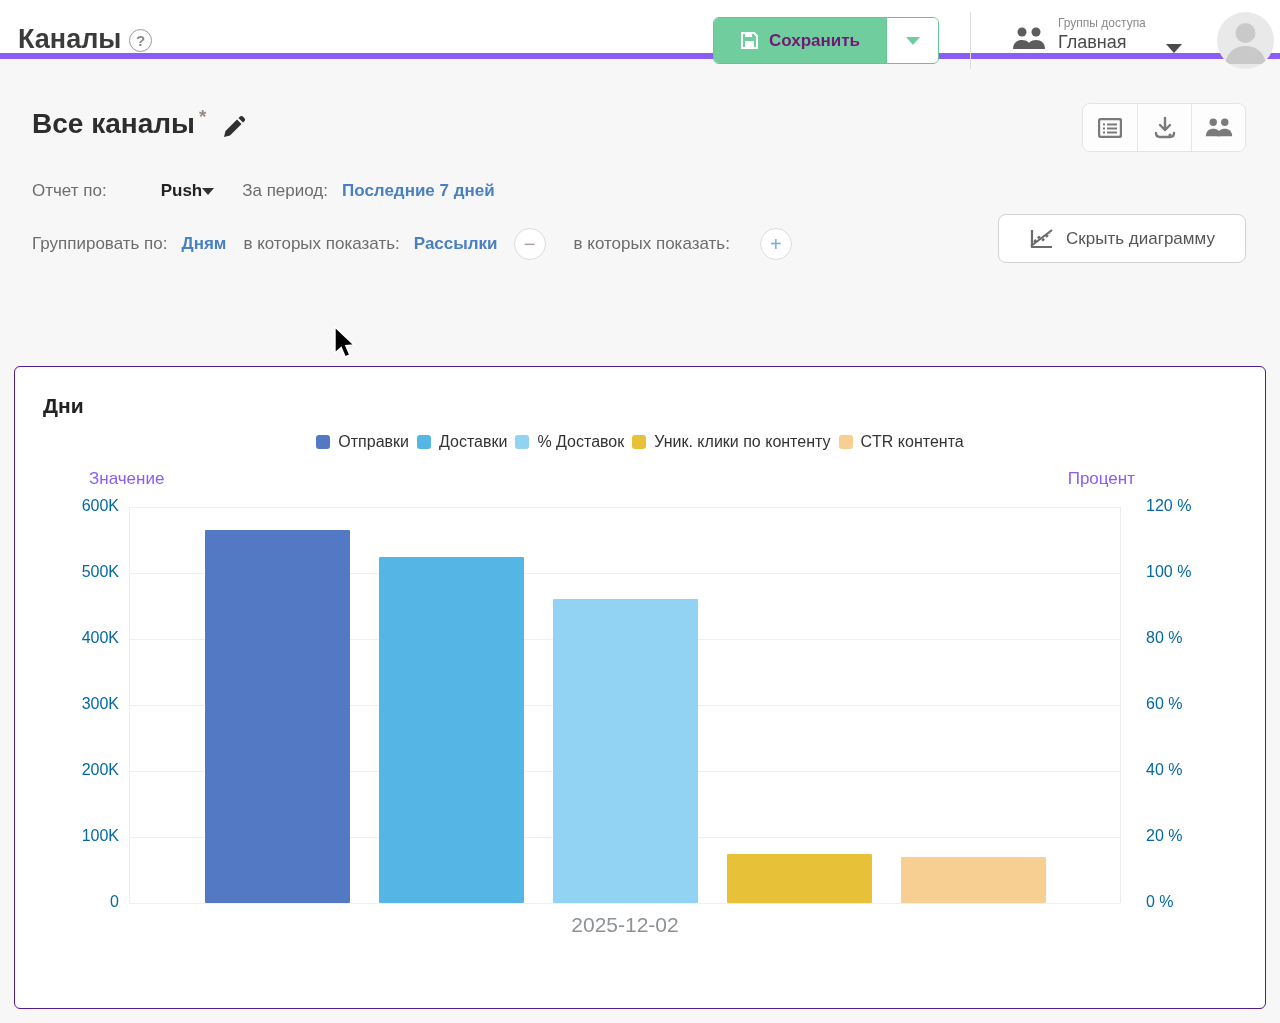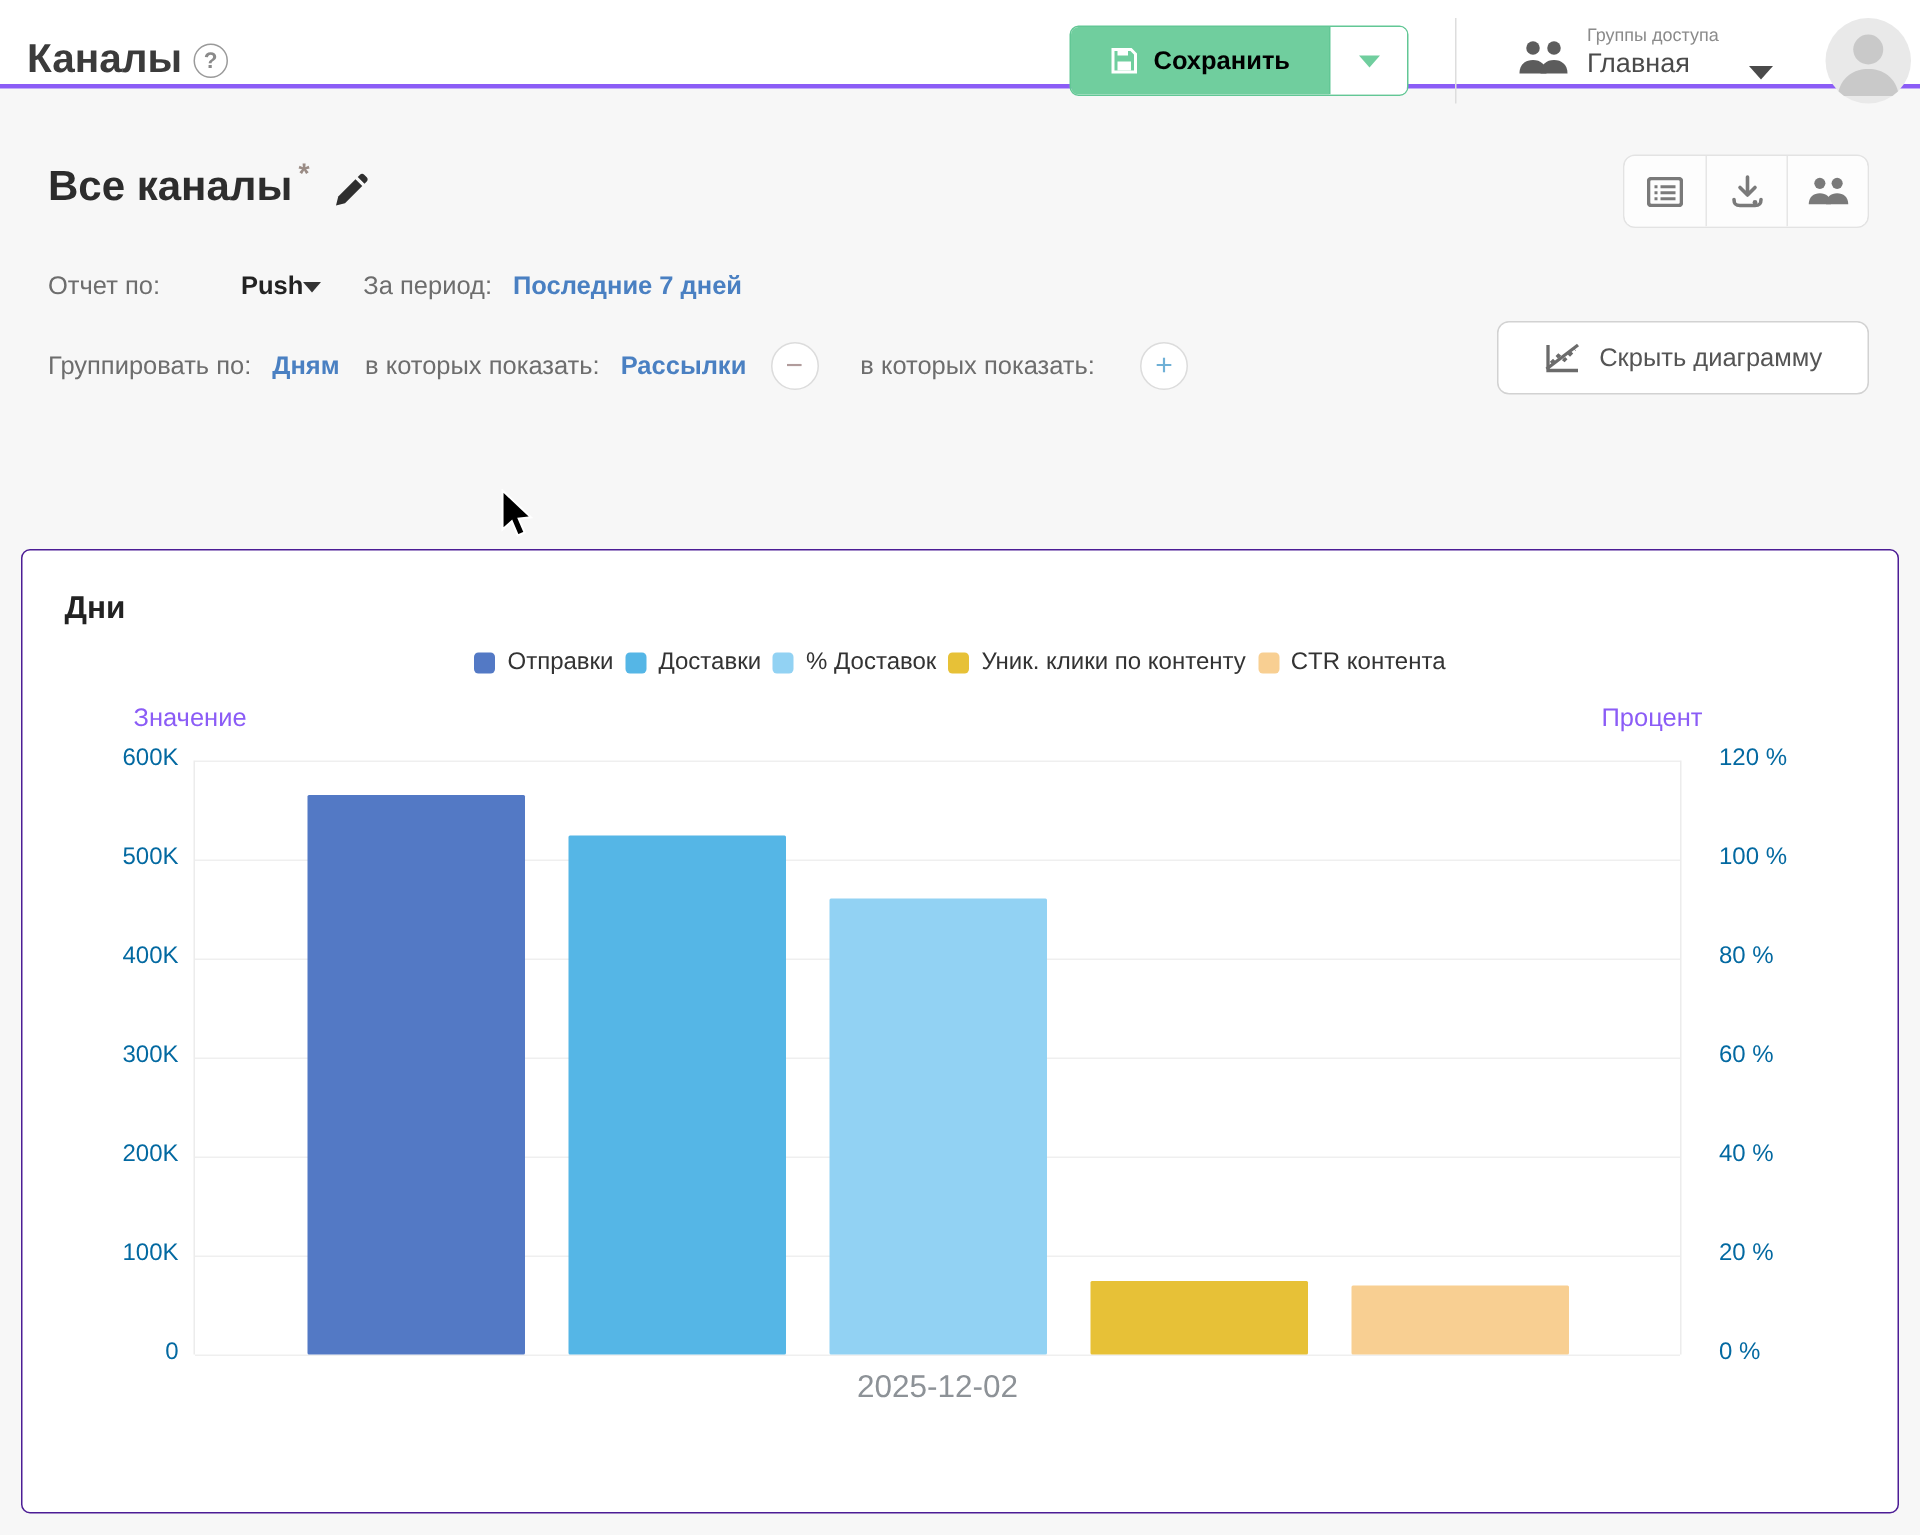--- a/index.html
+++ b/index.html
@@ -1,26 +1,26 @@
 <!DOCTYPE html>
 <html><head>
 <meta charset="utf-8">
 <style>
   * { margin:0; padding:0; box-sizing:border-box; }
   html,body { width:1280px; height:1023px; }
   body { font-family:"Liberation Sans", sans-serif; background:#f7f7f7; position:relative; overflow:hidden; }
   .app { position:absolute; inset:0; width:1280px; height:1023px; }
 
   
-  .topbar { position:absolute; left:0; top:0; width:1280px; height:59px; background:#ffffff; border-bottom:3px solid #8b5cf6; }
+  .topbar { position:absolute; left:0; top:0; width:1280px; height:59px; background:#ffffff; border-bottom:6px solid #8b5cf6; }
   .app-title { position:absolute; left:18px; top:24px; font-size:27px; font-weight:700; color:#3b3b3b; }
   .help-circle { position:absolute; left:129px; top:29px; width:23px; height:23px; border:1.6px solid #9a9a9a; border-radius:50%; color:#8a8a8a; font-size:15px; font-weight:700; display:flex; align-items:center; justify-content:center; cursor:pointer; }
 
   .save-group { position:absolute; left:713px; top:17px; height:47px; display:flex; border:1px solid #62c795; border-radius:6px; overflow:hidden; }
-  .save-main { background:#70ce9e; color:#000000; font-size:17px; font-weight:700; display:flex; align-items:center; gap:10px; padding:0 26px; cursor:pointer; }
+  .save-main { background:#70ce9e; color:#701a75; font-size:17px; font-weight:700; display:flex; align-items:center; gap:10px; padding:0 26px; cursor:pointer; }
   .save-caret-btn { background:#ffffff; width:52px; display:flex; align-items:center; justify-content:center; border-left:1px solid #62c795; cursor:pointer; }
   .caret-down-green { width:0; height:0; border-left:7px solid transparent; border-right:7px solid transparent; border-top:8px solid #70ce9e; }
 
   .topbar-divider { position:absolute; left:970px; top:12px; width:1px; height:57px; background:#dddddd; }
 
   .access-group { position:absolute; left:1012px; top:16px; display:flex; align-items:flex-end; gap:12px; cursor:pointer; }
   .access-text .label { font-size:12px; color:#8b8b8b; margin-bottom:2px; }
   .access-text .value { font-size:18px; color:#4a4a4a; }
   .caret-down-dark { width:0; height:0; border-left:8px solid transparent; border-right:8px solid transparent; border-top:9px solid #4a4a4a; margin-left:8px; margin-top:14px; }
 

